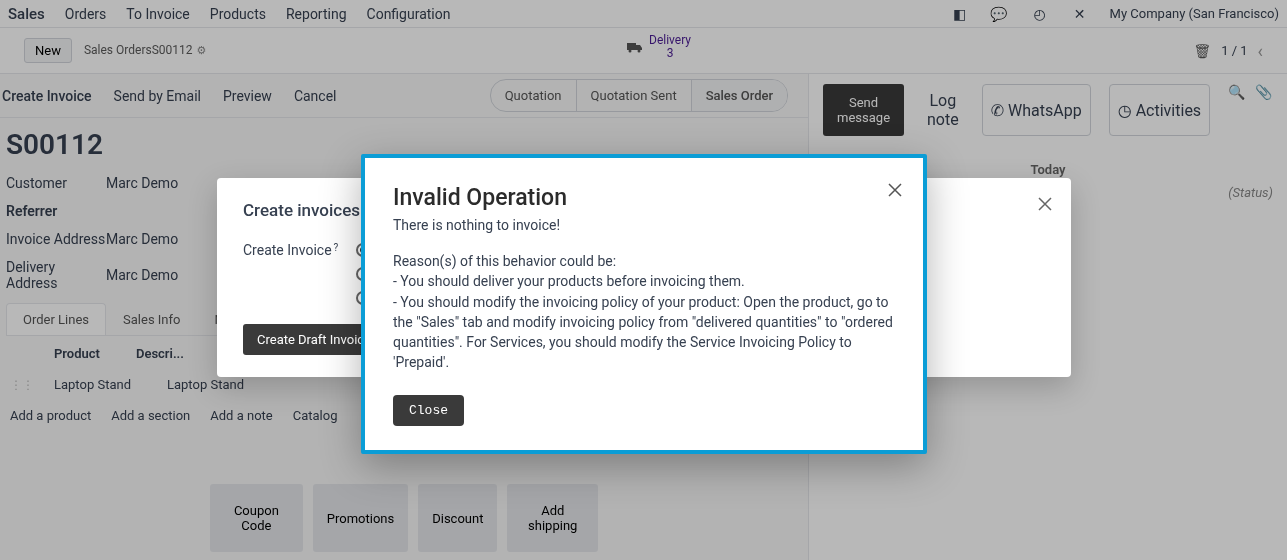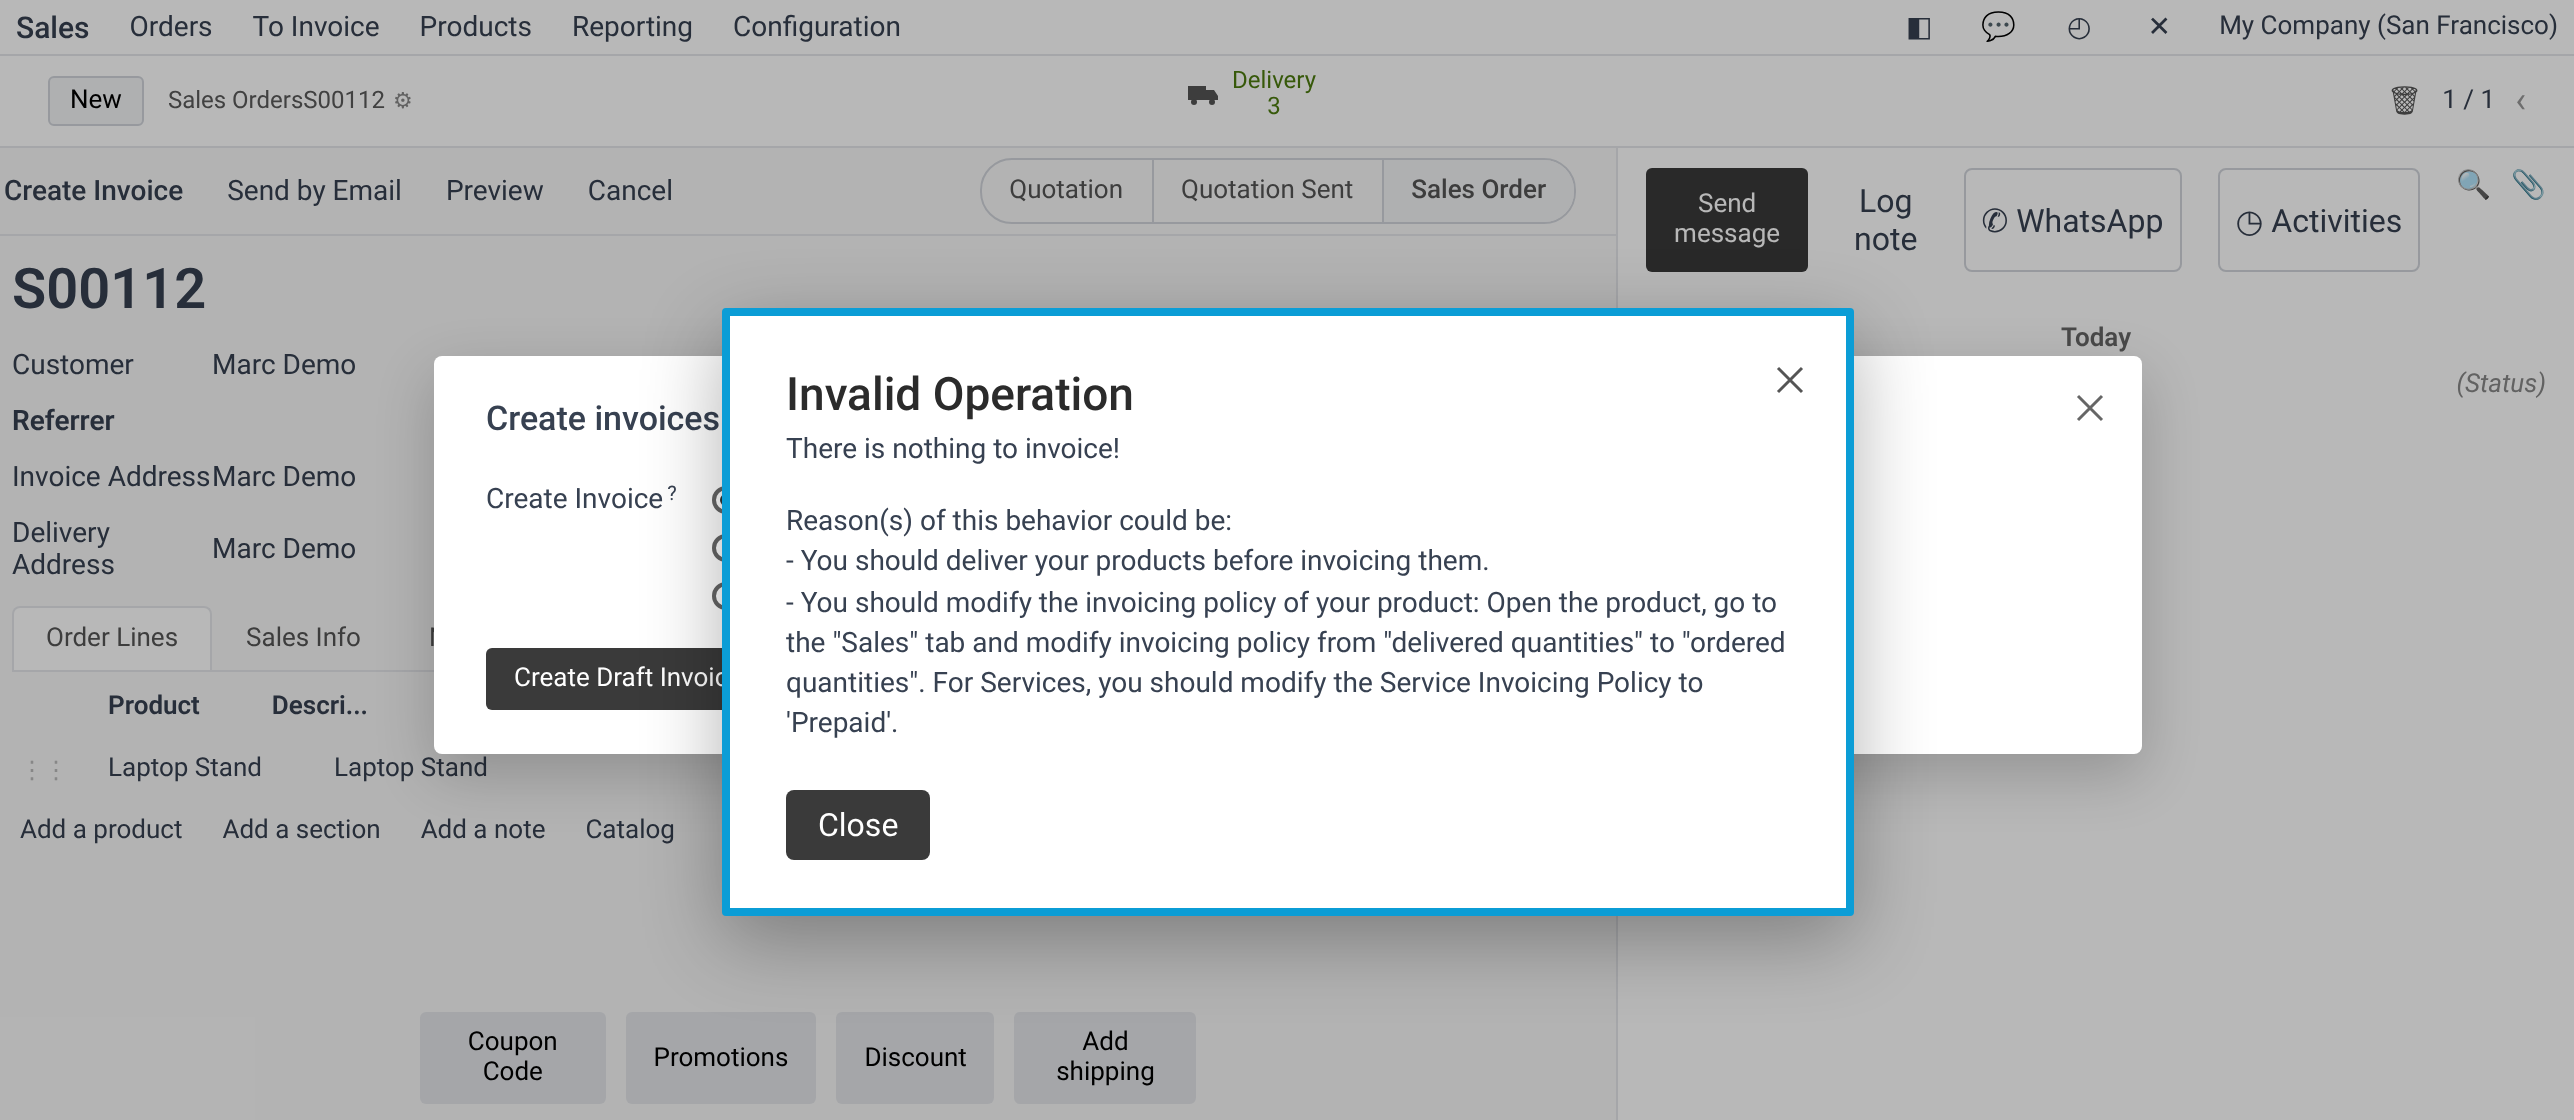--- a/index.html
+++ b/index.html
@@ -13,21 +13,21 @@
 .topnav .ico { width: 20px; height: 20px; display: inline-flex; align-items: center; justify-content: center; color: #374151; }
 .topnav .company { font-size: 13px; }
 
 
 .row2 { height: 46px; display: flex; align-items: center; padding: 0 24px; background: #fff; border-bottom: 1px solid #e5e7eb; }
 .btn-new { background: #f3f4f6; border: 1px solid #d1d5db; border-radius: 3px; padding: 4px 10px; font-size: 13px; cursor: pointer; }
 .crumb { margin-left: 12px; display: flex; flex-direction: row; line-height: 1.2; font-size: 12px; }
 .crumb .line1 { color: #5b5b5b; }
 .crumb .line2 { color: #5b5b5b; display: flex; align-items: center; gap: 4px; }
 .gear-sm { font-size: 11px; color: #888; }
-.delivery-badge { margin-left: auto; margin-right: auto; display: flex; align-items: center; gap: 6px; font-size: 12px; color: #4d7c0f; position: absolute; left: 594px; top: 34px; text-align: center; }
+.delivery-badge { margin-left: auto; margin-right: auto; display: flex; align-items: center; gap: 6px; font-size: 12px; color: #4c1d95; position: absolute; left: 627px; top: 34px; text-align: center; }
 .delivery-badge .d-col { display: flex; flex-direction: column; line-height: 1.1; }
 .row2 .right { margin-left: auto; display: flex; align-items: center; gap: 10px; }
 .row2 .trash { font-size: 14px; color: #555; }
 .row2 .pager { font-size: 13px; color: #374151; }
 .row2 .arrow { font-size: 18px; color: #999; }
 
 
 .main { position: absolute; left: 0; right: 0; top: 74px; bottom: 0; display: flex; }
 .left-pane { width: 848px; padding: 0; position: relative; }
 .right-pane { flex: 1; padding: 10px 14px; border-left: 1px solid #e5e7eb; background: #fff; }
@@ -56,21 +56,21 @@
 
 
 .tbl-head { display: flex; gap: 36px; padding: 10px 4px; font-size: 13px; font-weight: 600; }
 .tbl-row { display: flex; gap: 36px; padding: 6px 4px; font-size: 13px; align-items: center; }
 .drag { color: #bbb; cursor: grab; font-size: 12px; width: 8px; }
 .add-links { display: flex; gap: 20px; padding: 10px 4px; font-size: 13px; color: #374151; }
 .add-links span { cursor: pointer; }
 
 
 .foot-btns { position: absolute; bottom: 0; left: 50%; transform: translateX(-50%); display: flex; gap: 10px; padding: 8px; }
-.pill { background: #e5e7eb; border: none; border-radius: 3px; padding: 8px 14px; font-size: 13px; cursor: pointer; }
+.pill { background: #e5e7eb; border: none; border-radius: 3px; padding: 19px 14px; font-size: 13px; cursor: pointer; }
 
 
 .msg-bar { display: flex; gap: 18px; margin-bottom: 26px; }
 .btn-dark { background: #3a3a3a; color: #fff; border: none; border-radius: 3px; padding: 8px 14px; font-size: 13px; cursor: pointer; }
 .link-btn { background: none; border: 1px solid transparent; font-size: 16px; color: #374151; cursor: pointer; padding: 6px 4px; display: inline-flex; align-items: center; gap: 4px; }
 .link-btn.boxed { border-color: #d1d5db; border-radius: 4px; padding: 6px 8px; }
 .msg-bar .ricons { margin-left: auto; display: flex; gap: 10px; color: #555; }
 .today-lbl { text-align: center; font-size: 13px; color: #666; font-weight: 600; margin: 24px 0 8px; }
 .status-txt { text-align: right; font-size: 13px; color: #888; font-style: italic; }
 
@@ -88,21 +88,21 @@
 .radio-opt { display: flex; align-items: center; gap: 6px; font-size: 14px; }
 .radio-dot { width: 14px; height: 14px; border: 2px solid #666; border-radius: 50%; display: inline-flex; align-items: center; justify-content: center; }
 .radio-dot.on::after { content: ""; width: 6px; height: 6px; background: #333; border-radius: 50%; }
 
 
 .modal-err { position: absolute; left: 361px; top: 154px; width: 566px; background: #fff; border: 4px solid #0b9dd6; border-radius: 2px; padding: 26px 28px 24px; box-shadow: 0 12px 40px rgba(0,0,0,0.3); }
 .modal-err h2 { font-size: 23px; font-weight: 500; color: #2b2b2b; margin-bottom: 6px; }
 .modal-err .sub { font-size: 14px; margin-bottom: 18px; }
 .modal-err .body { font-size: 14px; line-height: 1.45; margin-bottom: 22px; }
 .modal-err .close-x { position: absolute; right: 20px; top: 24px; cursor: pointer; color: #555; }
-.modal-err .btn-close { background: #3a3a3a; color: #fff; border: none; border-radius: 4px; padding: 8px 16px; font-size: 16px; cursor: pointer; }
+.modal-err .btn-close { background: #3a3a3a; color: #fff; border: none; border-radius: 4px; padding: 8px 16px; font-size: 13px; cursor: pointer; font-family: Liberation Mono, monospace; }
 
 svg { display: block; }
 </style>
 </head>
 <body>
 
 <div class="topnav">
   <span class="brand">Sales</span>
   <a href="#">Orders</a>
   <a href="#">To Invoice</a>

